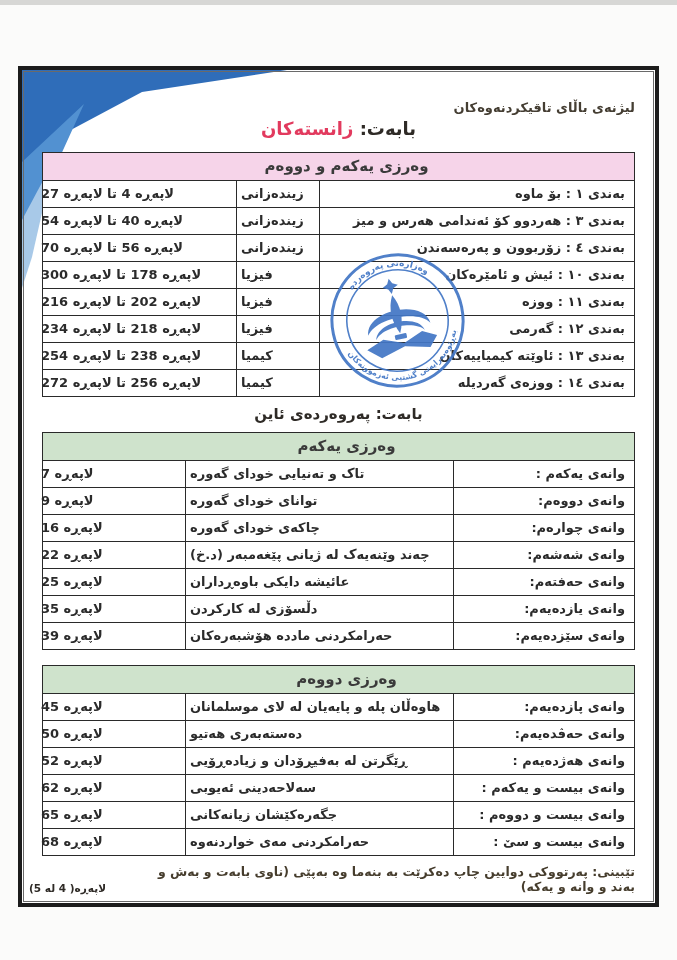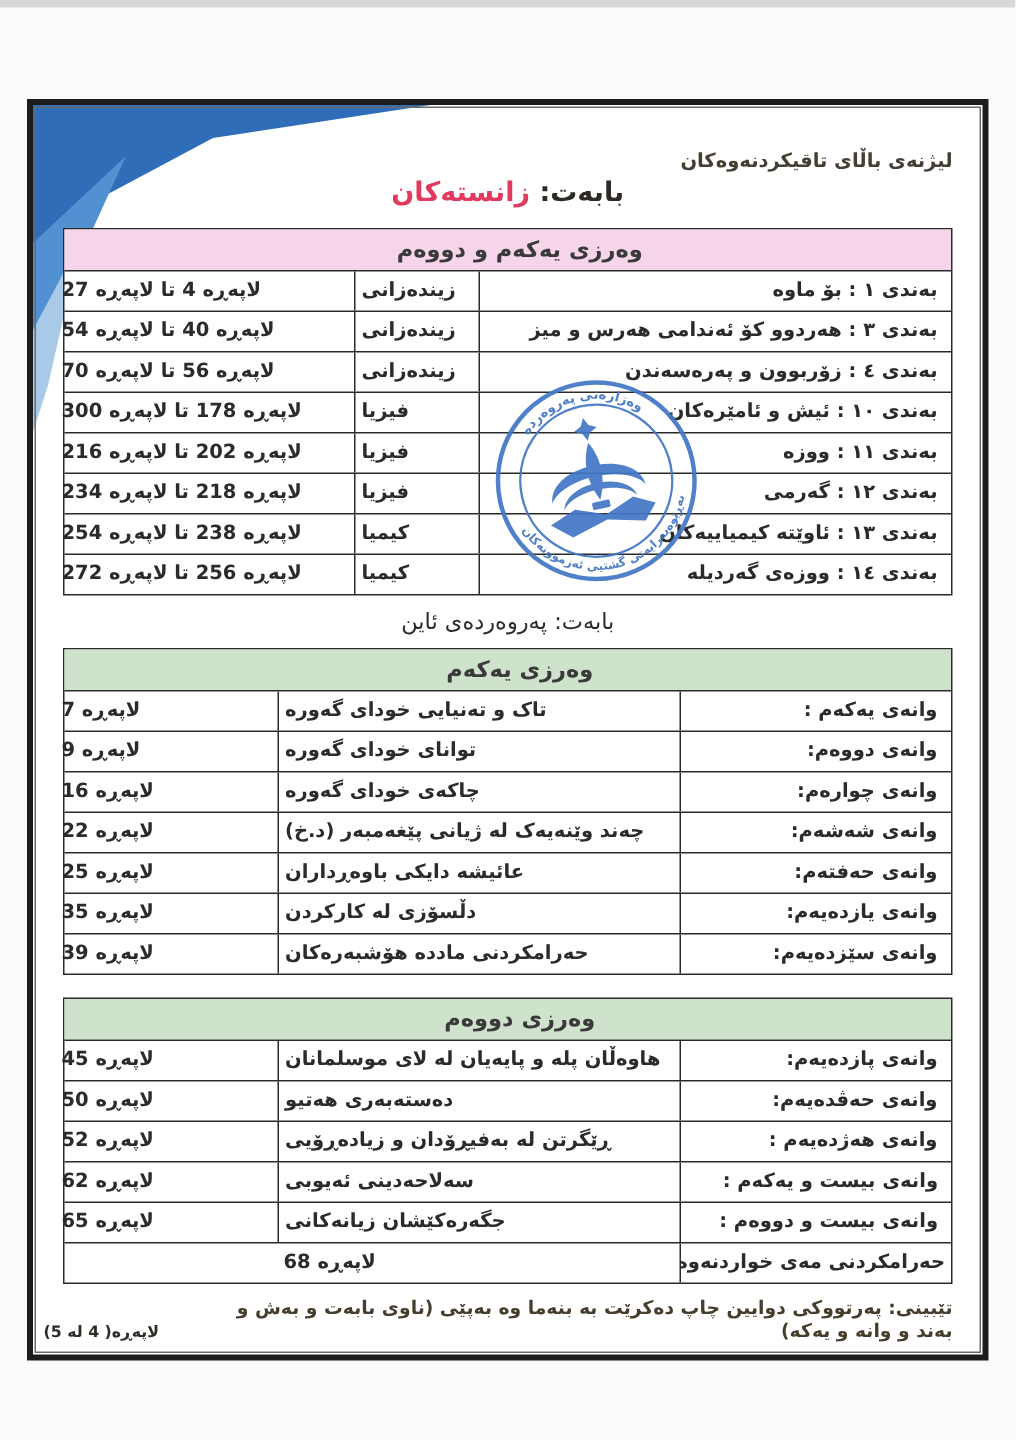--- a/index.html
+++ b/index.html
@@ -21,21 +21,21 @@
     padding-top:30px;text-align:right;
     font-size:13px;font-weight:700;color:#453e33;letter-spacing:0;
   }
   .doc-title{
     margin-top:3px;text-align:center;
     font-size:18px;font-weight:700;color:#2e2a26;
   }
   .doc-title .red{color:#e23a5e;}
   .section-title{
     margin-top:8px;text-align:center;
-    font-size:15px;font-weight:400;color:#2e2a26;
+    font-size:15px;font-weight:700;color:#2e2a26;
   }
   .tbl{border:1px solid #2a2a2a;background:#fff;}
   .tbl.m1{margin-top:13px;}
   .tbl.m2{margin-top:9px;}
   .tbl.m3{margin-top:15px;}
   .tbl-head{
     height:27px;line-height:27px;text-align:center;
     font-size:15px;font-weight:700;color:#3a3a3a;padding-left:16px;
   }
   .head-pink{background:#f6d4e9;}
@@ -196,20 +196,21 @@
         <div class="cell r">وانه‌ی بیست و یه‌که‌م :</div>
         <div class="cell c">سه‌لاحه‌دینی ئه‌یوبی</div>
         <div class="cell c">لاپه‌ڕه 62</div>
       </div>
       <div class="row">
         <div class="cell r">وانه‌ی بیست و دووه‌م :</div>
         <div class="cell c">جگه‌ره‌کێشان زیانه‌کانی</div>
         <div class="cell c">لاپه‌ڕه 65</div>
       </div>
       <div class="row">
+        <div class="cell r">وانه‌ی بیست و سێ :</div>
         <div class="cell c">حه‌رامکردنی مه‌ی خواردنه‌وه</div>
         <div class="cell c">لاپه‌ڕه 68</div>
       </div>
     </div>
 
     <div class="footer">
       <div class="footer-note">تێبینی: په‌رتووکی دوایین چاپ ده‌کرێت به بنه‌ما وه به‌پێی (ناوی بابه‌ت و به‌ش و به‌ند و وانه و یه‌که)</div>
       <div class="footer-page">لاپه‌ڕه( 4 له 5)</div>
     </div>
   </div>

